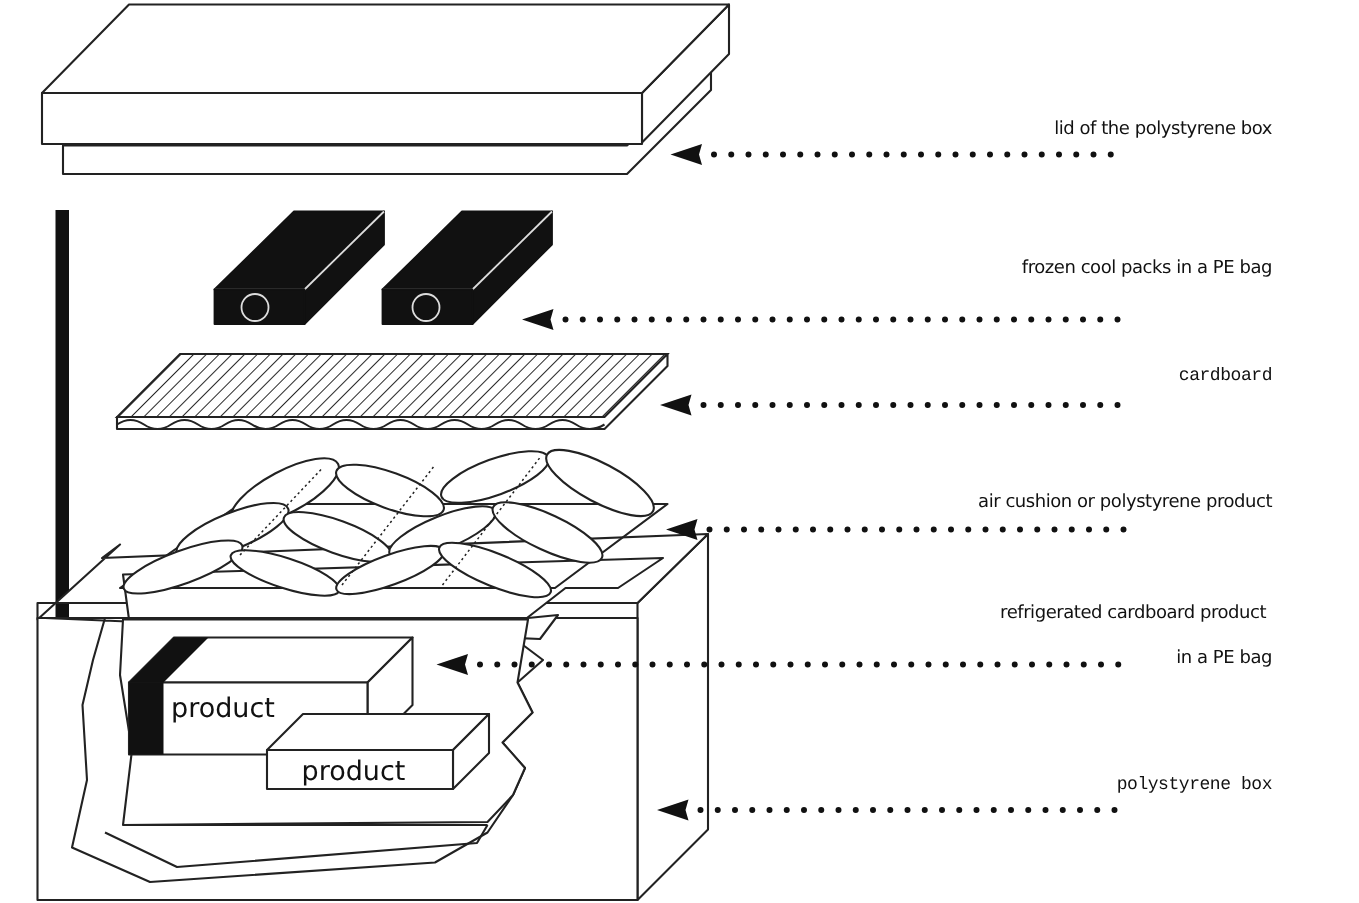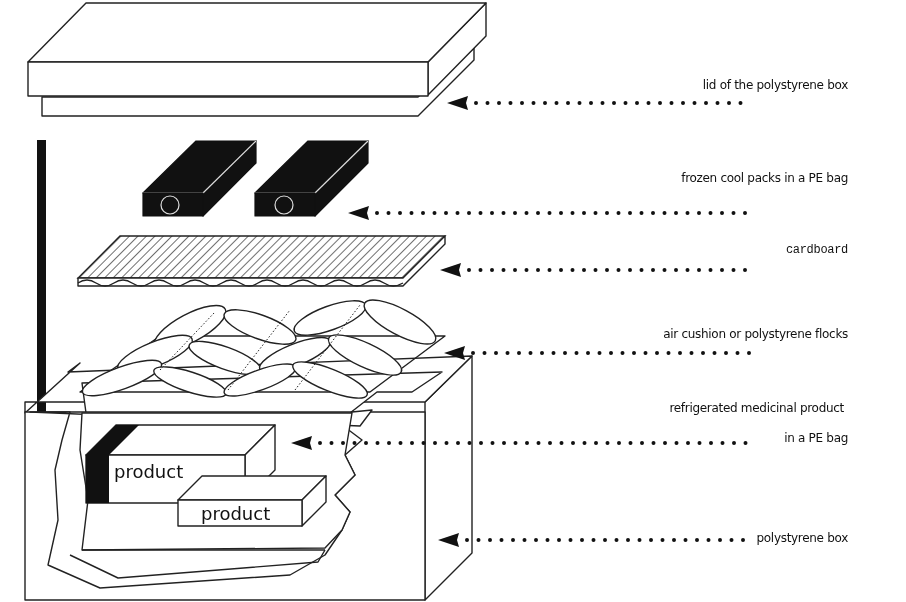--- a/index.html
+++ b/index.html
@@ -136,16 +136,16 @@
   </g>
   <g>
     <polygon points="438,540 459,533 457,540 459,547" fill="#111"></polygon>
     <line x1="467" y1="540" x2="752" y2="540" stroke="#111" stroke-width="4" stroke-linecap="round" stroke-dasharray="0,11.5"></line>
   </g>
 </svg>
 
 <div class="lbl" style="top:75px;">lid of the polystyrene box</div>
 <div class="lbl" style="top:168px;">frozen cool packs in a PE bag</div>
 <div class="lbl" style="top:240px;font-family:Liberation Mono, monospace;">cardboard</div>
-<div class="lbl" style="top:324px;">air cushion or polystyrene flocks</div>
-<div class="lbl" style="top:398px; right:62px;">refrigerated medicinal product</div>
+<div class="lbl" style="top:324px;">air cushion or polystyrene product</div>
+<div class="lbl" style="top:398px; right:62px;">refrigerated cardboard product</div>
 <div class="lbl" style="top:428px;">in a PE bag</div>
-<div class="lbl" style="top:528px;">polystyrene box</div>
+<div class="lbl" style="top:513px;font-family:Liberation Mono, monospace;">polystyrene box</div>
 
 </body></html>

